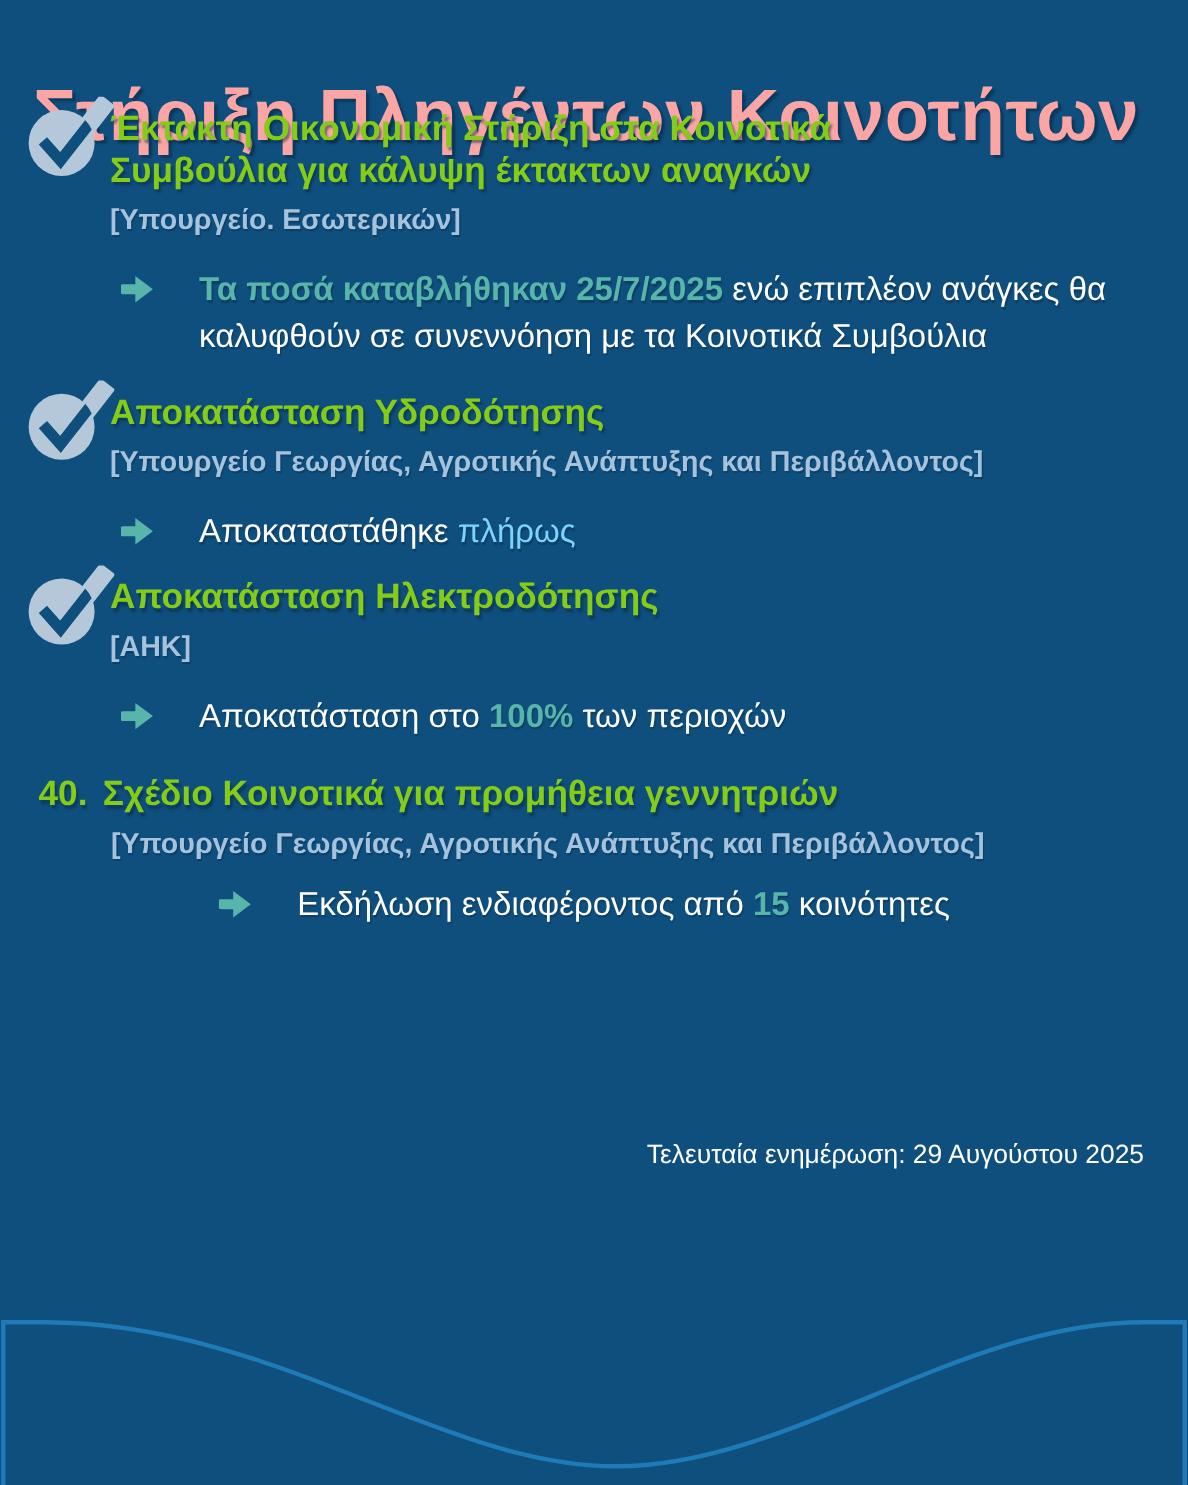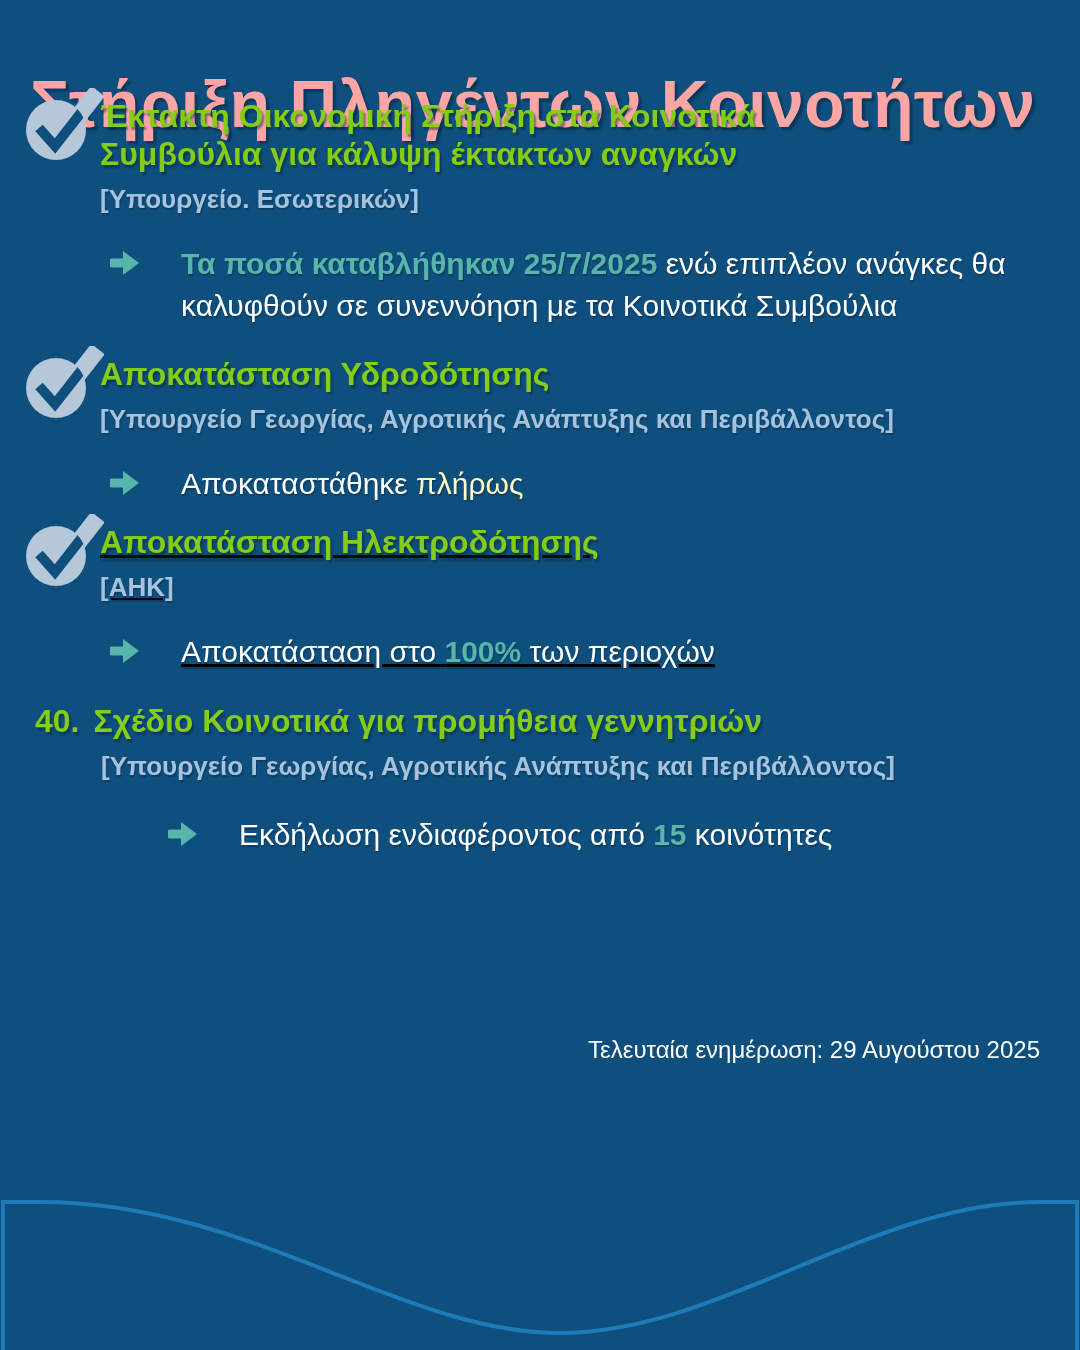--- a/index.html
+++ b/index.html
@@ -11,44 +11,44 @@
   }
   .main-title{
     position:absolute;left:30px;top:22px;
     font-size:66px;font-weight:bold;color:#fca5a5;
     text-shadow:3px 3px 2px rgba(7,38,63,.55);
     letter-spacing:.5px;
   }
   .item{position:absolute;display:flex;align-items:flex-start;}
   .item-1{top:98px;left:24px;}
   .item-2{top:356px;left:24px;}
-  .item-3{top:524px;left:24px;text-decoration:underline;}
+  .item-3{top:524px;left:24px;}
   .item-4{top:703px;left:35px;display:block;}
   .icon-wrap{flex:0 0 76px;width:76px;margin-top:-10px;}
   .item-title{
     font-size:32px;font-weight:bold;color:#84cc16;
     line-height:1.18;white-space:pre-line;
     text-shadow:2px 3px 2px rgba(7,38,63,.5);
   }
   .item-number{margin-right:14px;}
   .ministry{
     font-size:26px;font-weight:bold;color:#a6c3dd;
     margin-top:10px;white-space:pre-line;
     text-shadow:1px 2px 1px rgba(7,38,63,.4);
   }
   .item-4 .ministry{padding-left:66px;}
   .bullet{display:flex;align-items:flex-start;margin-top:28px;margin-left:10px;gap:32px;}
-  .item-4 .bullet{margin-left:133px;margin-top:32px;}
+  .item-4 .bullet{margin-left:133px;margin-top:20px;justify-content:center;}
   .arrow-icon{flex:0 0 auto;margin-top:7px;margin-right:9px;}
   .bullet-text{
     font-size:30px;color:#ffffff;line-height:1.4;white-space:pre-line;
     text-shadow:1px 2px 1px rgba(7,38,63,.4);
   }
   .seg-teal-bold{color:#58b5aa;font-weight:bold;}
-  .seg-teal{color:#fef9c3;}
+  .seg-teal{color:#7dd3fc;}
   .seg-white{color:#ffffff;}
   .update-note{
     position:absolute;top:1036px;right:40px;
     font-size:24px;color:#ffffff;
   }
   .wave{position:absolute;left:0;bottom:0;width:1080px;height:160px;}
 </style>
 </head>
 <body>
 

